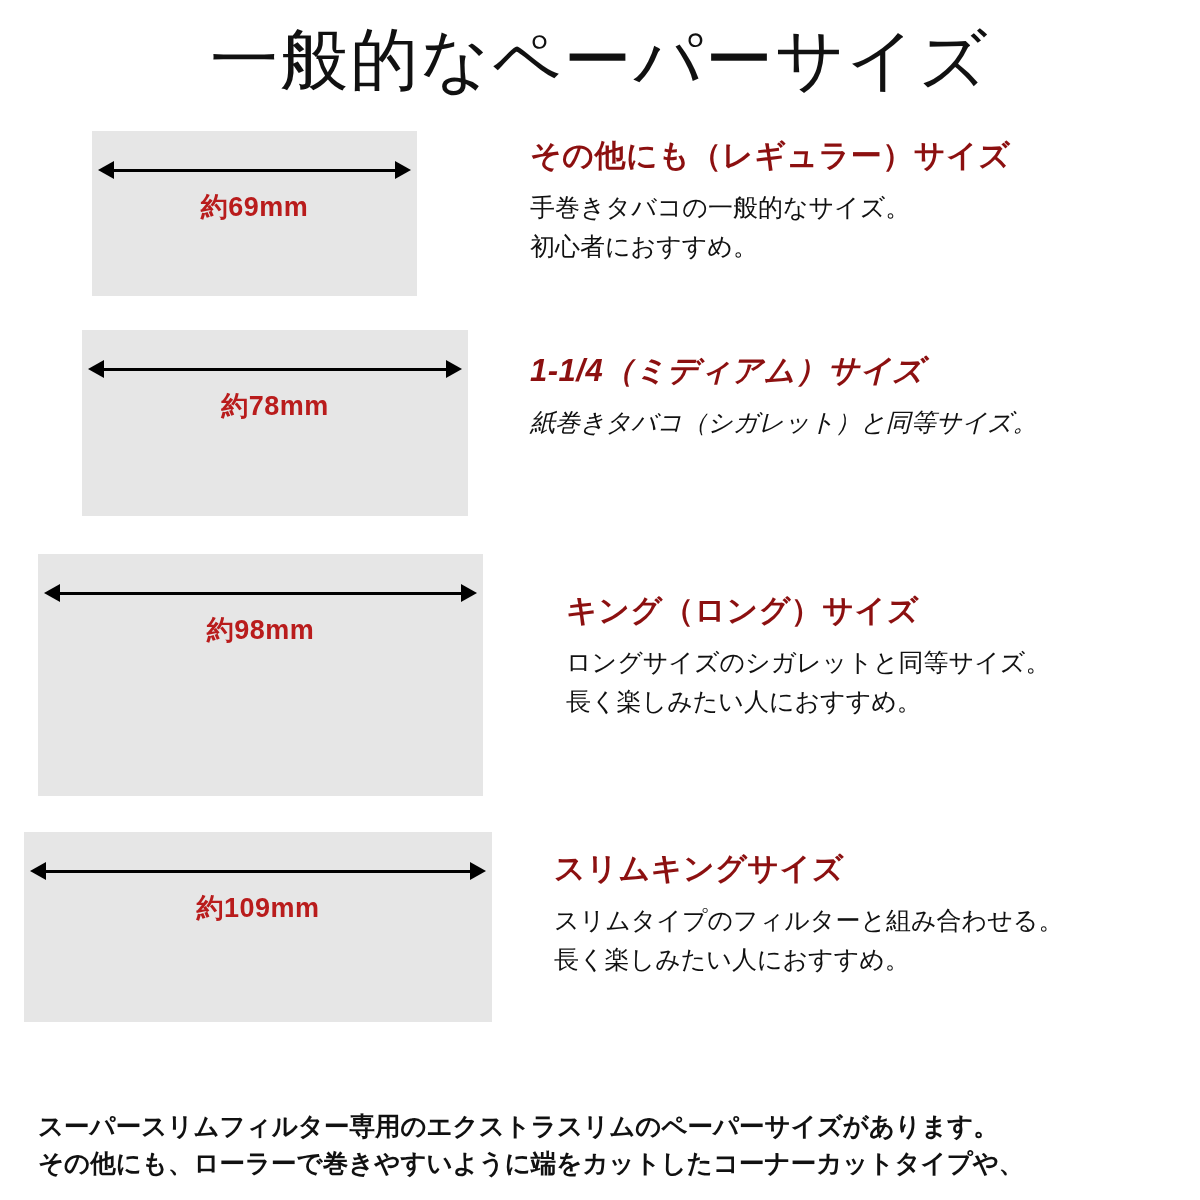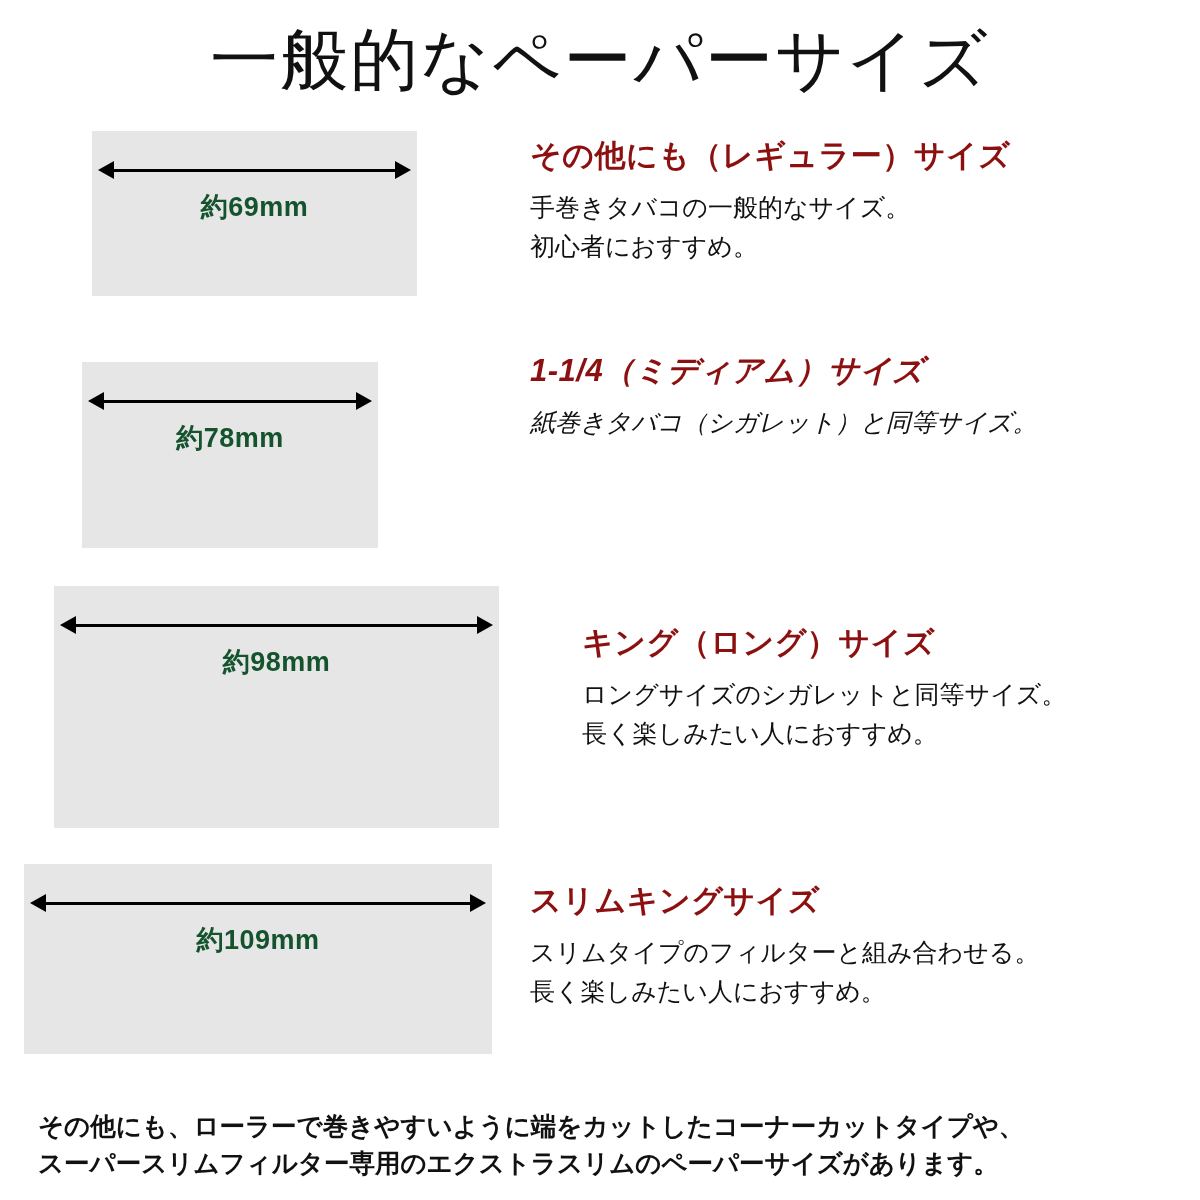--- a/index.html
+++ b/index.html
@@ -73,21 +73,21 @@
     border-left: 16px solid #000;
   }
   .dim-label {
     position: absolute;
     left: 0;
     right: 0;
     top: 28px;
     text-align: center;
     font-size: 27px;
     font-weight: bold;
-    color: #14532d;
+    color: #b91c1c;
     letter-spacing: 0.5px;
   }
   .text-col {
     flex: 1 1 auto;
     padding-left: 0;
   }
   .heading {
     color: #8c1010;
     font-weight: bold;
     font-size: 31px;
@@ -132,36 +132,36 @@
     </div>
     <div class="text-col" style="padding-top: 6px;">
       <div class="heading">その他にも（レギュラー）サイズ</div>
       <p class="desc">手巻きタバコの一般的なサイズ。</p>
       <p class="desc">初心者におすすめ。</p>
     </div>
   </div>
 
   <div class="row" style="margin-bottom: 38px;">
     <div class="swatch-col" style="width: 530px; padding-left: 82px; box-sizing: border-box;">
-      <div class="paper" style="width: 296px; height: 186px; margin-top: 32px;">
+      <div class="paper" style="width: 386px; height: 186px;">
         <div class="arrow-wrap" style="left: 6px; right: 6px;">
           <div class="arrow-line"></div>
           <div class="arrow-head left"></div>
           <div class="arrow-head right"></div>
           <div class="dim-label">約78mm</div>
         </div>
       </div>
     </div>
     <div class="text-col" style="padding-top: 22px; font-style: italic;">
       <div class="heading">1-1/4（ミディアム）サイズ</div>
       <p class="desc">紙巻きタバコ（シガレット）と同等サイズ。</p>
     </div>
   </div>
 
-  <div class="row" style="margin-bottom: 36px; padding-left: 16px;">
+  <div class="row" style="margin-bottom: 36px;">
     <div class="swatch-col" style="width: 530px; padding-left: 38px; box-sizing: border-box;">
       <div class="paper" style="width: 445px; height: 242px;">
         <div class="arrow-wrap" style="left: 6px; right: 6px;">
           <div class="arrow-line"></div>
           <div class="arrow-head left"></div>
           <div class="arrow-head right"></div>
           <div class="dim-label">約98mm</div>
         </div>
       </div>
     </div>
@@ -176,25 +176,25 @@
     <div class="swatch-col" style="width: 530px; padding-left: 24px; box-sizing: border-box;">
       <div class="paper" style="width: 468px; height: 190px;">
         <div class="arrow-wrap" style="left: 6px; right: 6px;">
           <div class="arrow-line"></div>
           <div class="arrow-head left"></div>
           <div class="arrow-head right"></div>
           <div class="dim-label">約109mm</div>
         </div>
       </div>
     </div>
-    <div class="text-col" style="padding-top: 18px;">
+    <div class="text-col" style="padding-top: 18px; margin-left: 24px;">
       <div class="heading">スリムキングサイズ</div>
       <p class="desc">スリムタイプのフィルターと組み合わせる。</p>
       <p class="desc">長く楽しみたい人におすすめ。</p>
     </div>
   </div>
 
 </div>
 
 <div class="footer">
+  <div>スーパースリムフィルター専用のエクストラスリムのペーパーサイズがあります。</div>
   <div>その他にも、ローラーで巻きやすいように端をカットしたコーナーカットタイプや、</div>
-  <div>スーパースリムフィルター専用のエクストラスリムのペーパーサイズがあります。</div>
 </div>
 
 </body></html>

